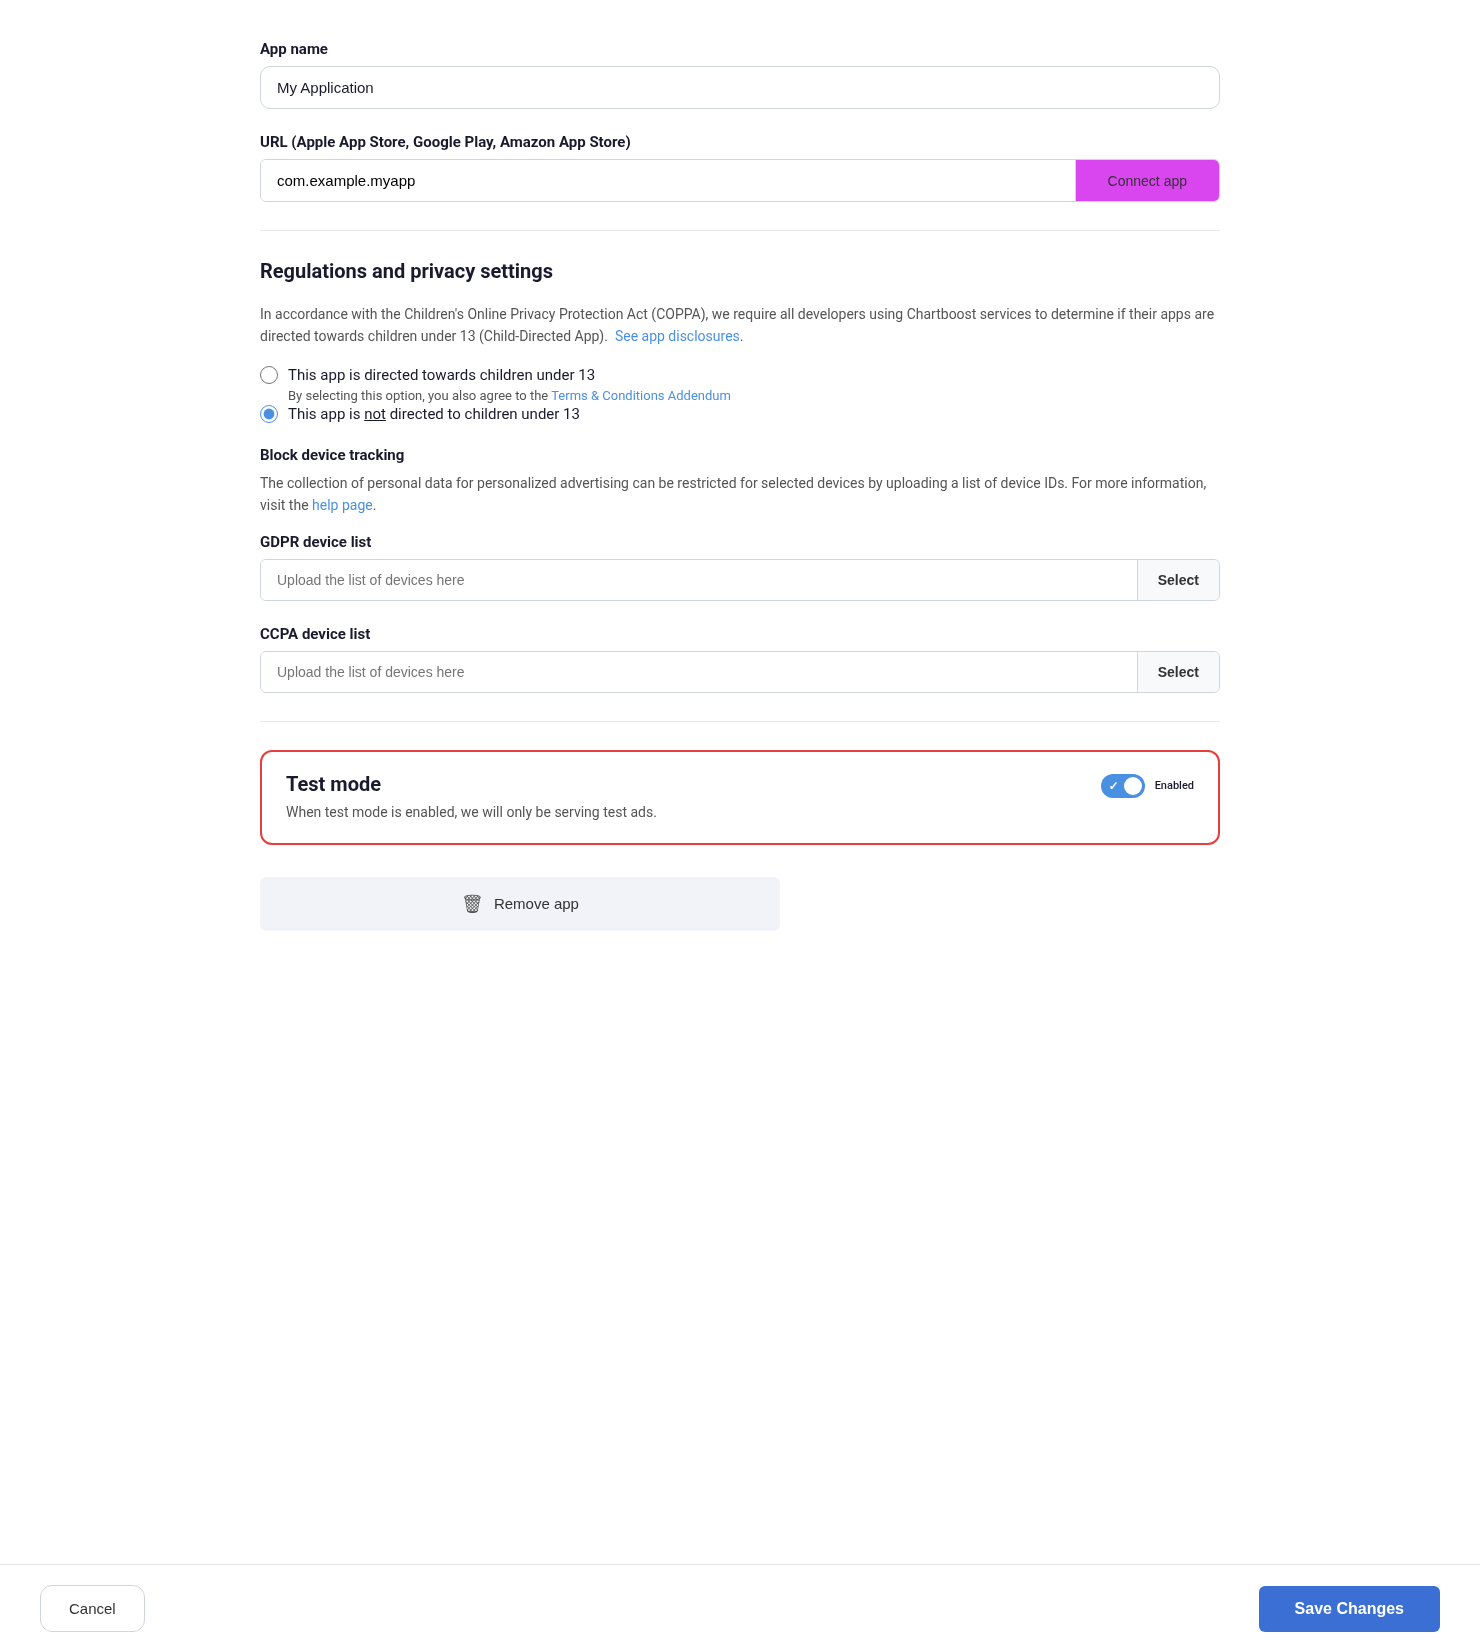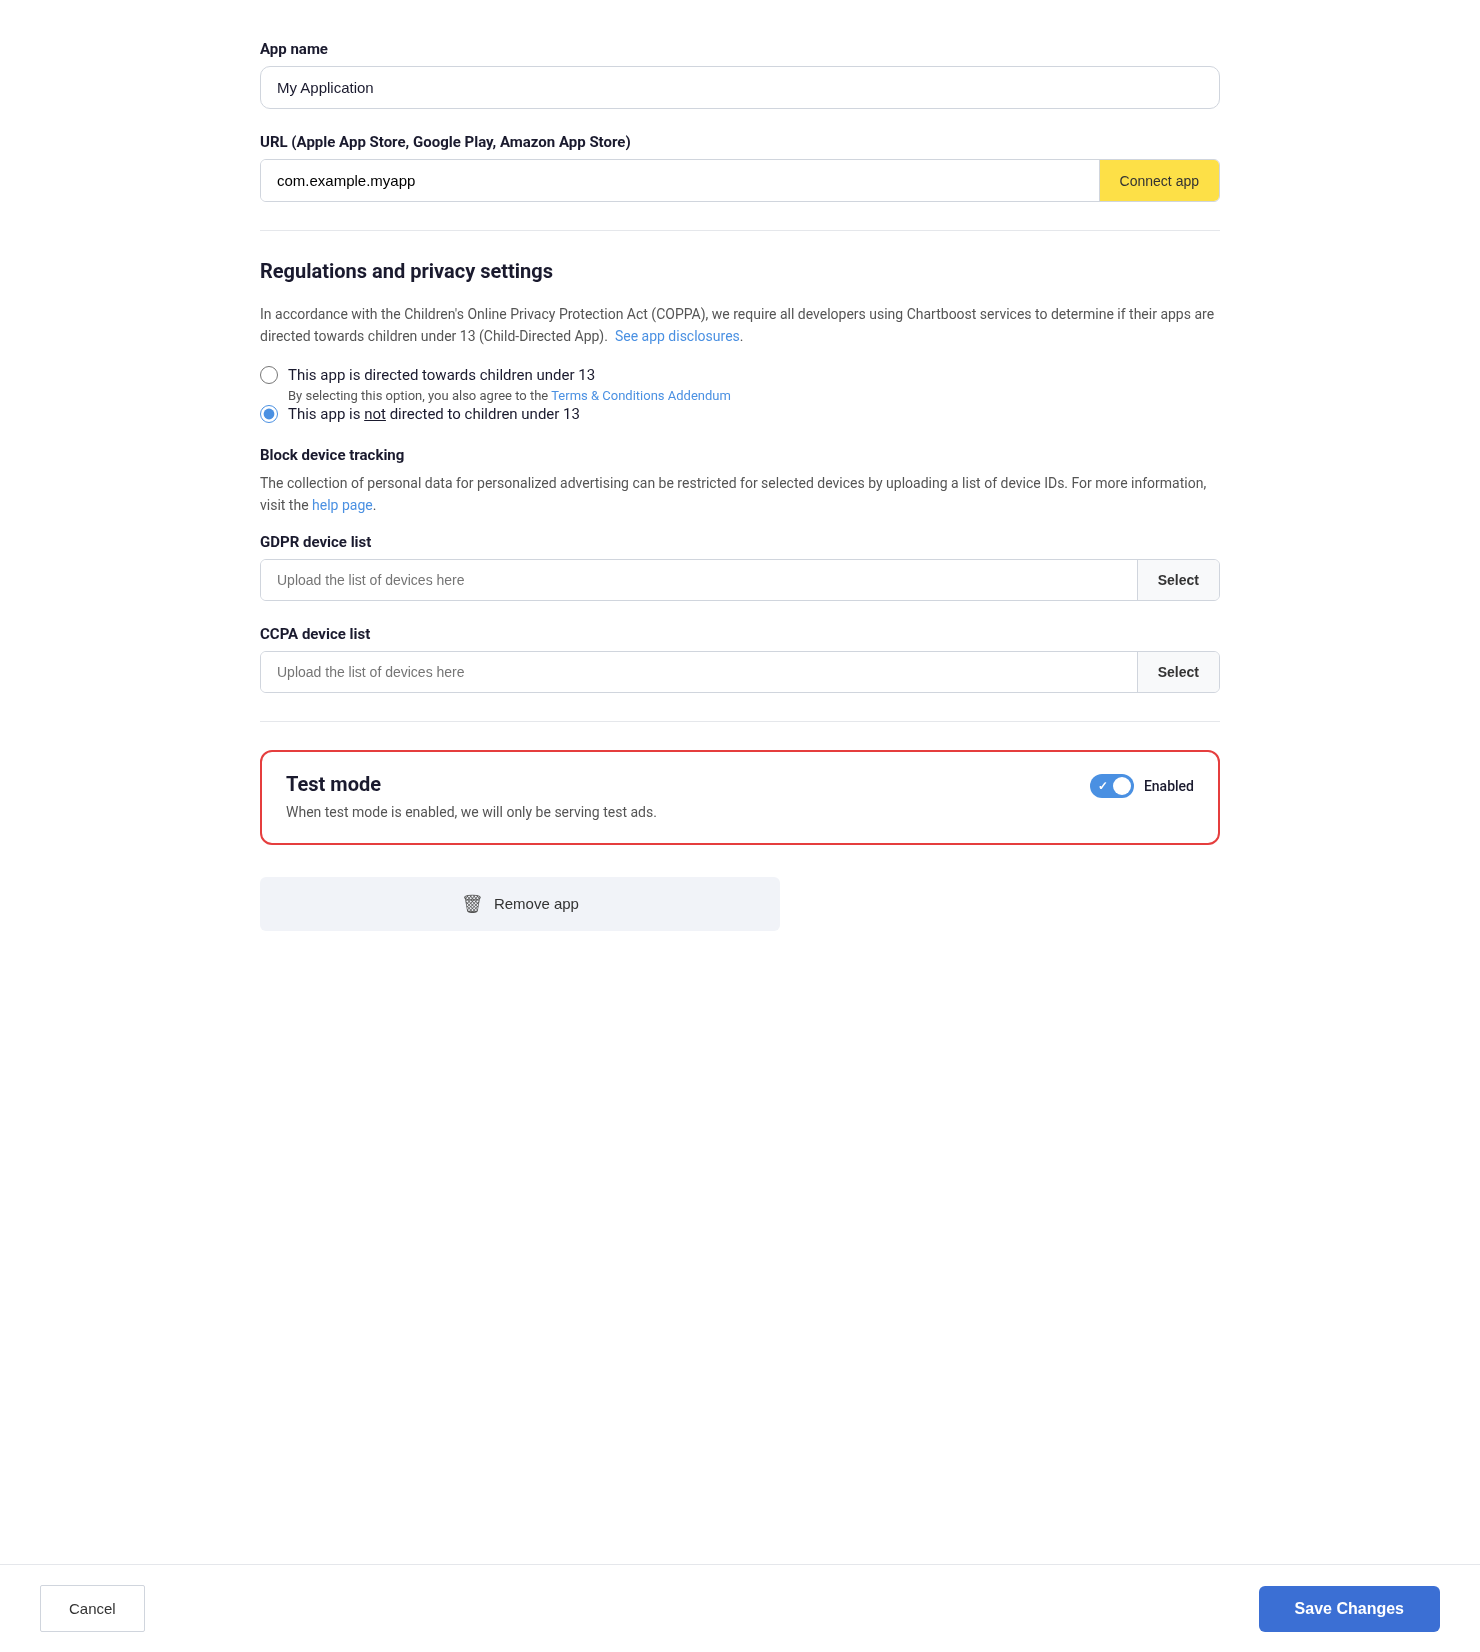--- a/index.html
+++ b/index.html
@@ -57,24 +57,24 @@
     .url-input {
       flex: 1;
       border: none;
       padding: 12px 16px;
       font-size: 15px;
       color: #000000;
       outline: none;
     }
 
     .connect-btn {
-      background: #fde047;
+      background: #d946ef;
       border: none;
       border-left: 1px solid #d0d5dd;
-      padding: 12px 20px;
+      padding: 12px 32px;
       font-size: 14px;
       color: #333;
       cursor: pointer;
       font-weight: 500;
       white-space: nowrap;
     }
 
     .divider {
       border: none;
       border-top: 1px solid #e5e7eb;
@@ -255,21 +255,21 @@
       position: absolute;
       top: 50%;
       left: 8px;
       transform: translateY(-50%);
       color: white;
       font-size: 12px;
       font-weight: 700;
     }
 
     .toggle-label {
-      font-size: 14px;
+      font-size: 11px;
       color: #1a1a2e;
       font-weight: 500;
     }
 
     .remove-app-btn {
       display: flex;
       align-items: center;
       gap: 10px;
       background: #f1f3f8;
       border: none;
@@ -300,21 +300,21 @@
       display: flex;
       justify-content: space-between;
       align-items: center;
       max-width: 1480px;
       margin: 0 auto;
     }
 
     .cancel-btn {
       background: #ffffff;
       border: 1px solid #d0d5dd;
-      border-radius: 2px;
+      border-radius: 12px;
       padding: 14px 28px;
       font-size: 15px;
       color: #333;
       cursor: pointer;
       font-weight: 500;
     }
 
     .save-btn {
       background: #3b6fd4;
       border: none;

